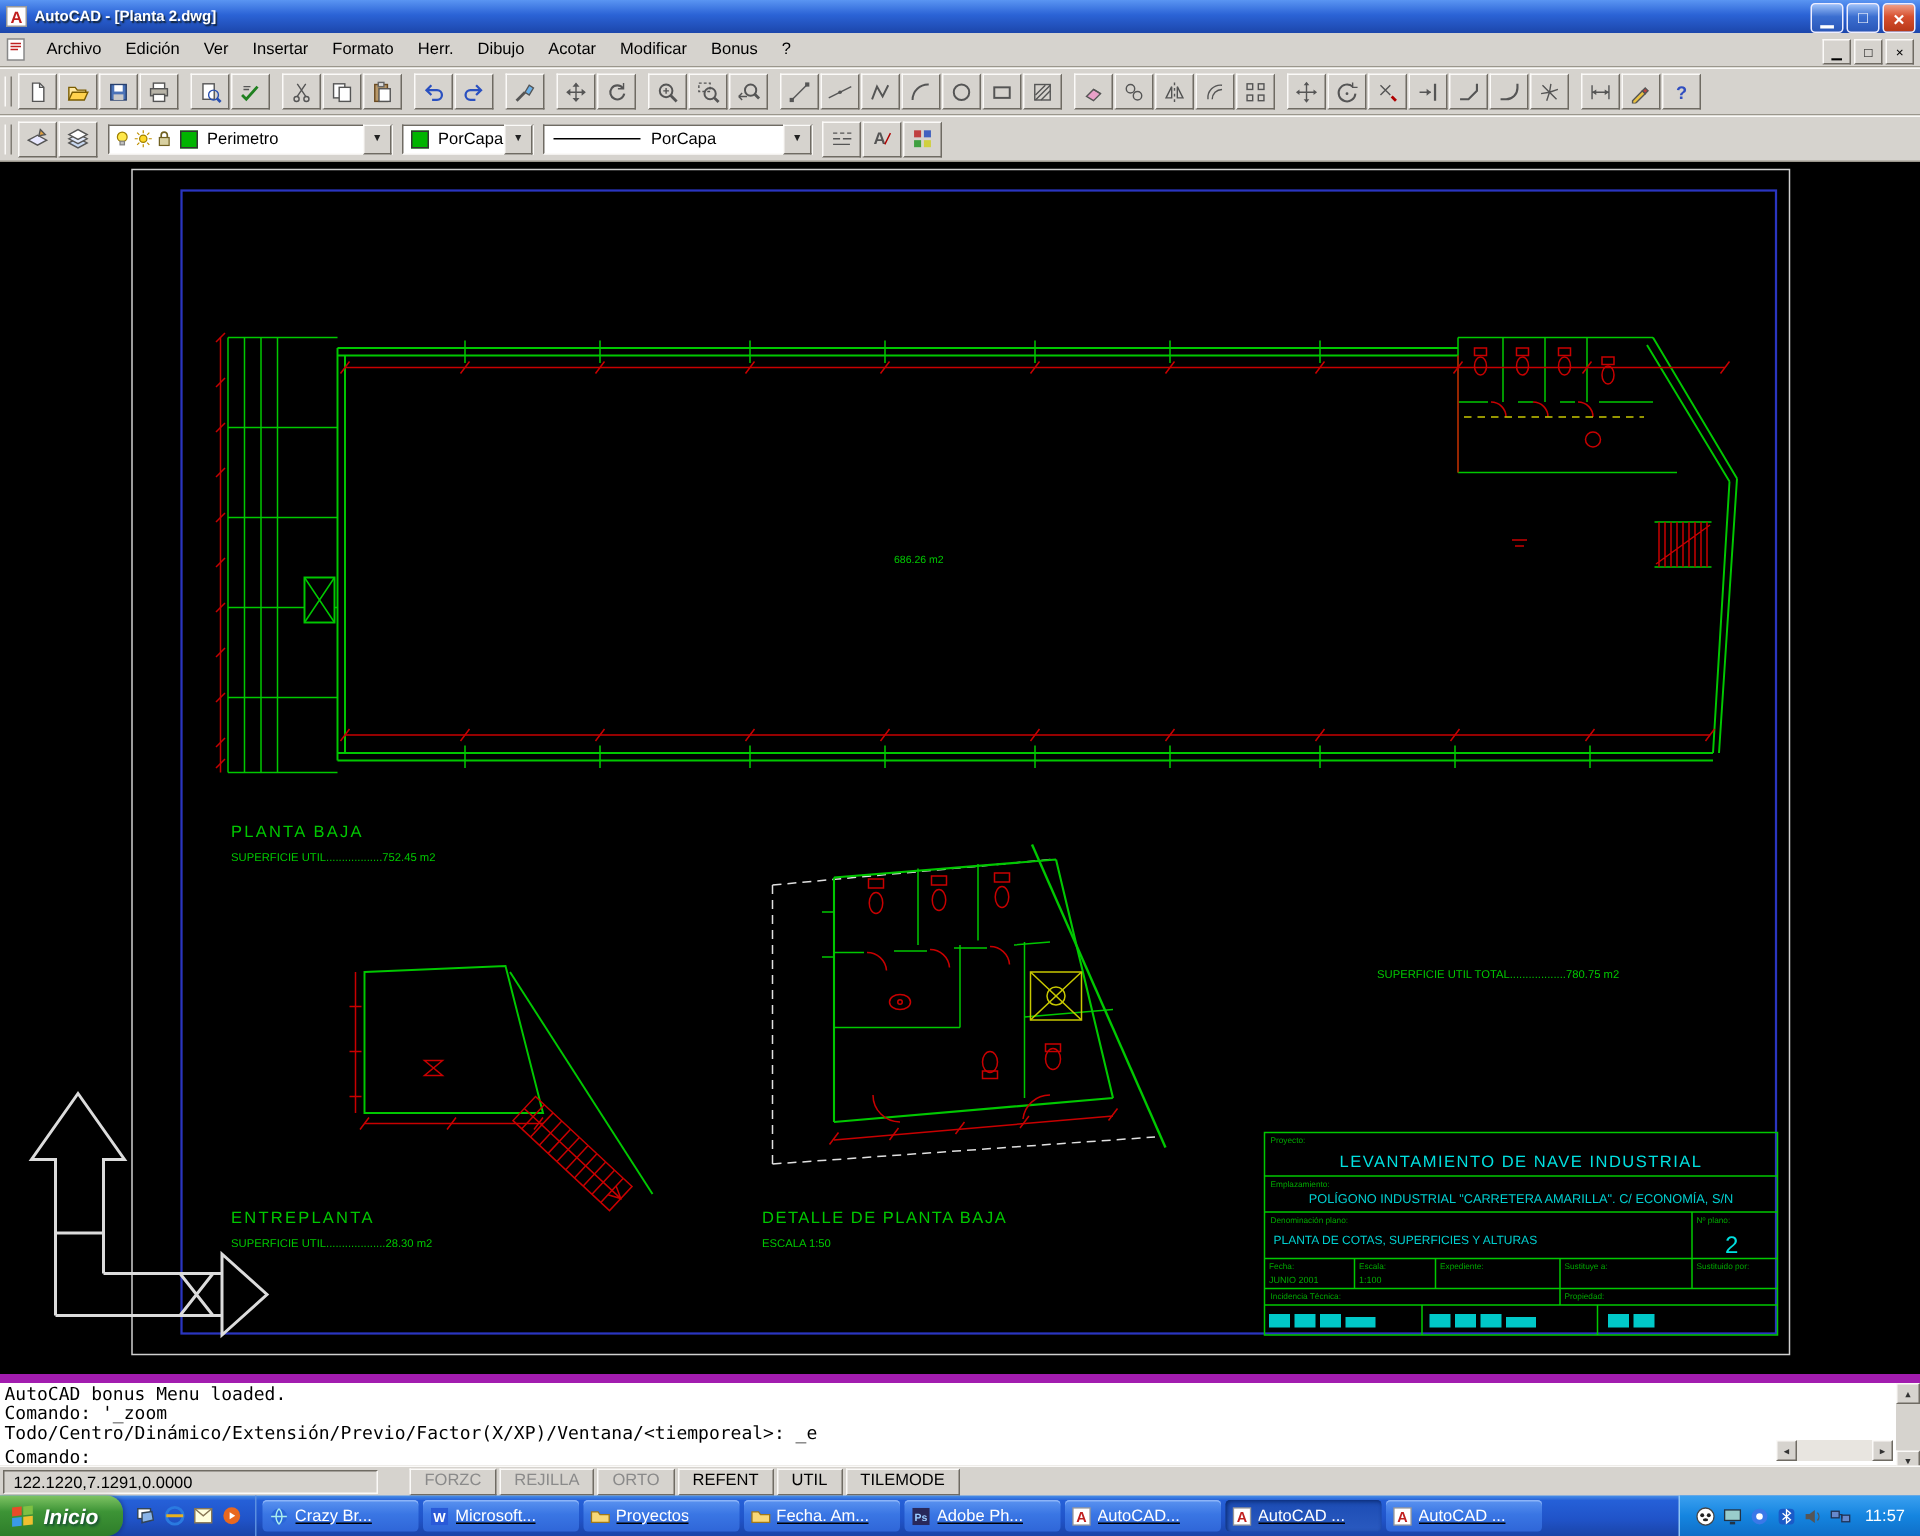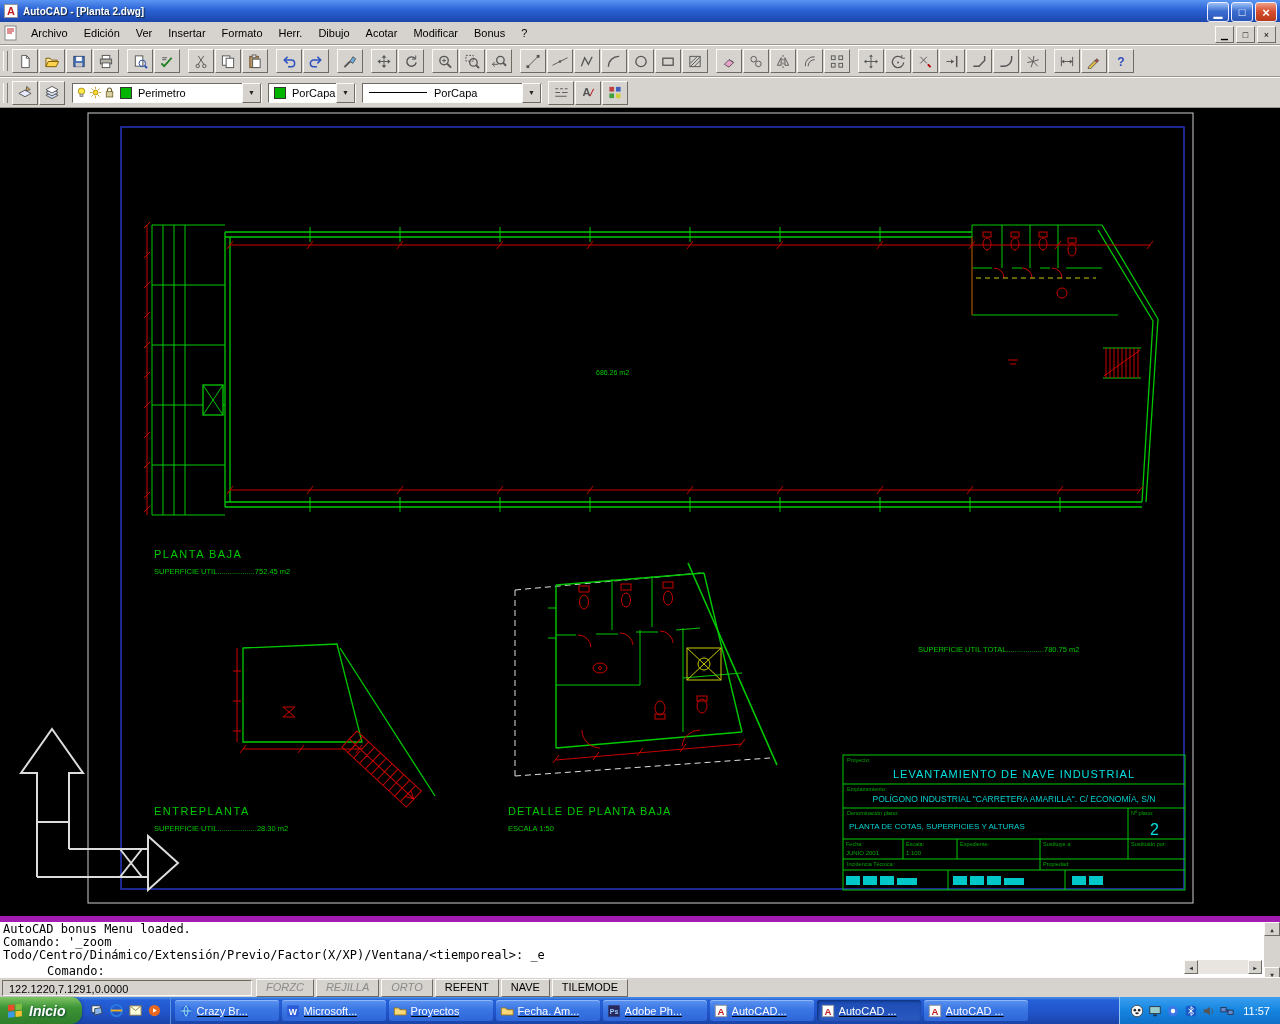--- a/index.html
+++ b/index.html
@@ -52,37 +52,37 @@
   .canvas{position:absolute;left:0;top:108px;width:1280px;height:808px;background:#000;cursor:crosshair;}
   .canvas svg{display:block;}
   svg text{font-family:"Liberation Sans",sans-serif;}
 
   
   .cmdwin{position:absolute;left:0;top:916px;width:1280px;height:61px;background:#fff;
     border-top:6px solid #a21caf;box-sizing:border-box;
     font-family:"DejaVu Sans Mono","Liber­ation Mono",monospace;font-size:12px;}
   .cmdtext{position:absolute;left:3px;top:1px;right:18px;}
   .cmdline{height:13px;line-height:13px;white-space:pre;}
-  .cmdline.input{margin-top:3px;margin-left:44px;}
+  .cmdline.input{margin-top:3px;}
   .vscroll{position:absolute;right:0;top:0;width:16px;height:59px;background:#d6d3ce;}
   .hscroll{position:absolute;right:18px;bottom:3px;width:78px;height:14px;background:#d6d3ce;display:flex;}
   .sbtn{width:14px;height:14px;background:#d6d3ce;border:1px solid;border-color:#fbfaf8 #6f6b63 #6f6b63 #fbfaf8;
     display:flex;align-items:center;justify-content:center;font-size:6px;color:#333;box-sizing:border-box;}
   .vscroll .sbtn{width:16px;}
   .vscroll .down{position:absolute;bottom:0;}
   .htrack{flex:1;background:#e8e5e0;}
 
   
   .statusbar{position:absolute;left:0;top:977px;width:1280px;height:20px;background:#d6d3ce;
-    border-top:1px solid #fbfaf8;display:flex;align-items:center;box-sizing:border-box;padding:0 2px;}
+    border-top:1px solid #fbfaf8;display:flex;align-items:center;box-sizing:border-box;padding:0 2px;gap:17px;}
   .coords{width:250px;height:16px;line-height:16px;padding-left:6px;margin-right:4px;
     border:1px solid;border-color:#6f6b63 #fbfaf8 #fbfaf8 #6f6b63;font-size:11px;box-sizing:border-box;}
   .stoggle{height:16px;line-height:15px;padding:0 9px;margin-right:2px;font-size:11px;
     border:1px solid;border-color:#fbfaf8 #6f6b63 #6f6b63 #fbfaf8;background:#d6d3ce;}
-  .stoggle.off{color:#8a8a8a;font-style:italic;}
+  .stoggle.off{color:#8a8a8a;}
   .stoggle.on{color:#000;}
 
   
   .taskbar{position:absolute;left:0;top:997px;width:1280px;height:27px;
     background:linear-gradient(180deg,#4a90e8 0%,#2560d8 12%,#2053c8 60%,#1a44a8 100%);
     display:flex;}
   .start{height:27px;display:flex;align-items:center;padding:0 16px 0 7px;border-radius:0 11px 11px 0;
     background:linear-gradient(180deg,#7fc464 0%,#3d9436 40%,#2e7d2a 100%);
     color:#fff;font-style:italic;font-weight:bold;font-size:14px;text-shadow:1px 1px 2px #143;
     box-shadow:1px 0 3px #0004;}
@@ -647,21 +647,21 @@
     </div>
   </div>
 
   <div class="statusbar">
     <div class="coords">122.1220,7.1291,0.0000</div>
     <span id="status-toggles" style="display:flex;">
         <div class="stoggle off">FORZC</div>
         <div class="stoggle off">REJILLA</div>
         <div class="stoggle off">ORTO</div>
         <div class="stoggle on">REFENT</div>
-        <div class="stoggle on">NAVE</div>
+        <div class="stoggle on">UTIL</div>
         <div class="stoggle on">TILEMODE</div>
       </span>
   </div>
 
   <div class="taskbar">
     <div class="start">
       <svg class="flag" viewBox="0 0 16 16">
         <g transform="skewY(-6) translate(0,1)">
           <rect x="1" y="2" width="6" height="5.5" fill="#e84c28"></rect>
             <rect x="8" y="2" width="6" height="5.5" fill="#7ec043"></rect>

